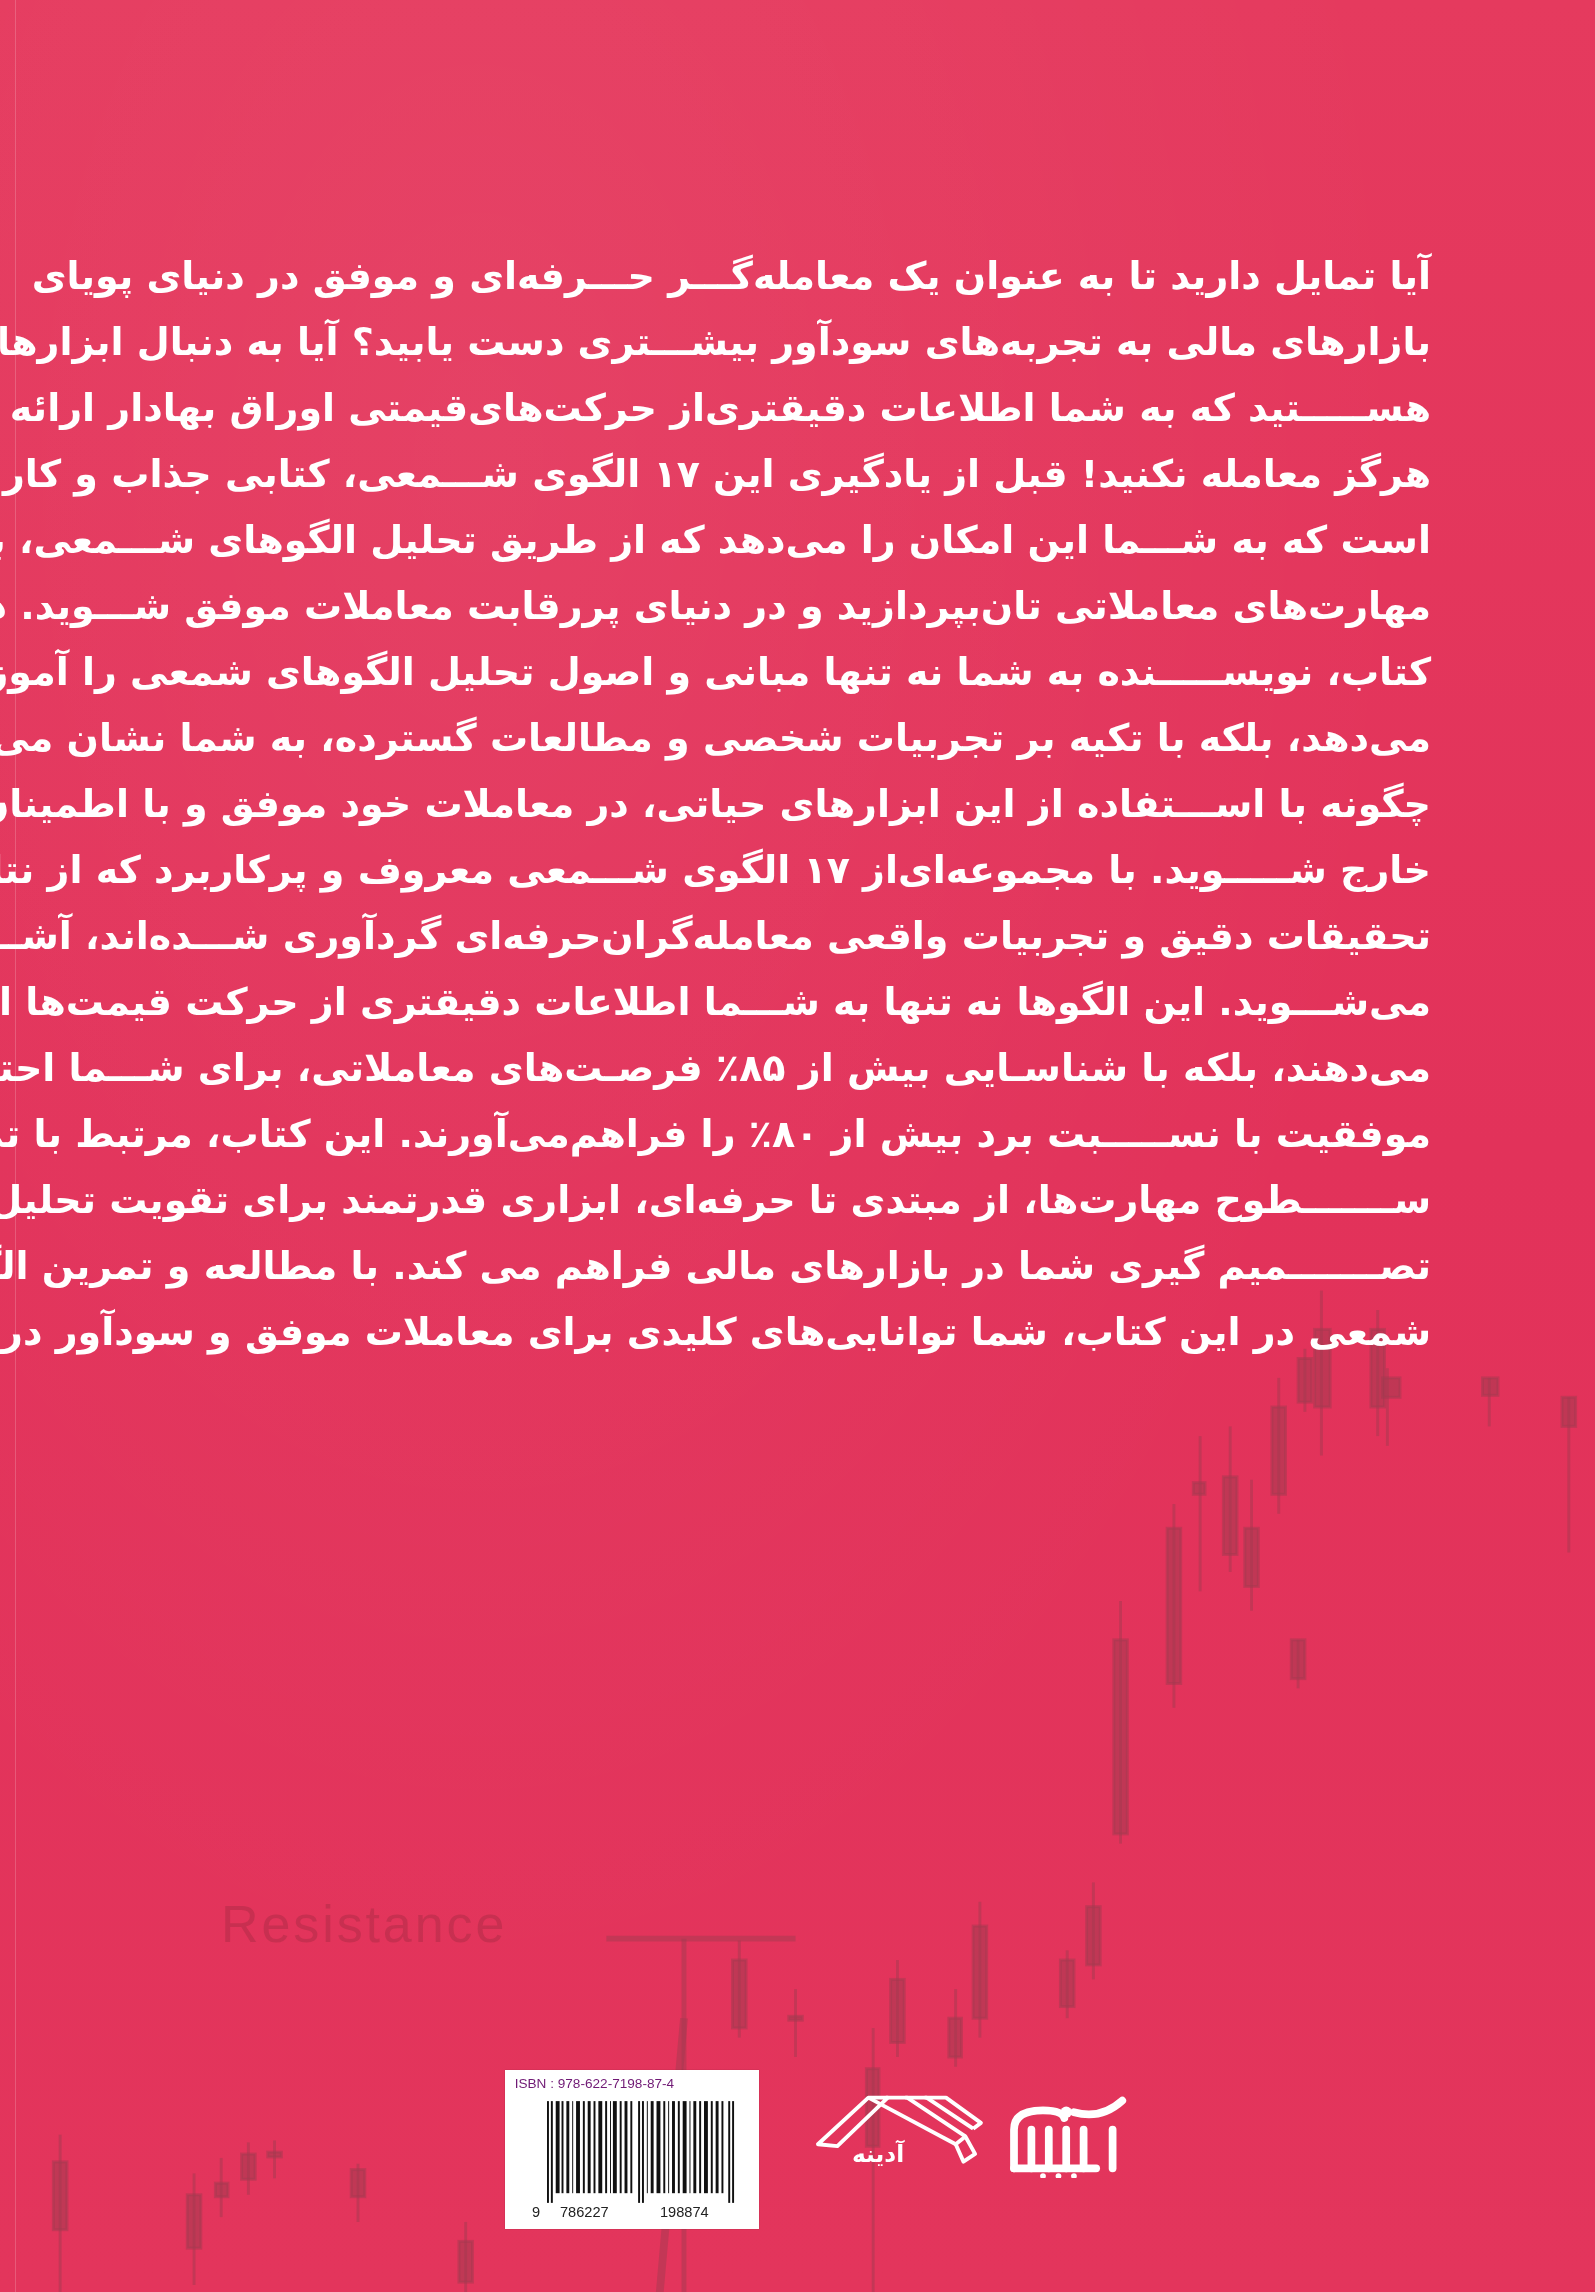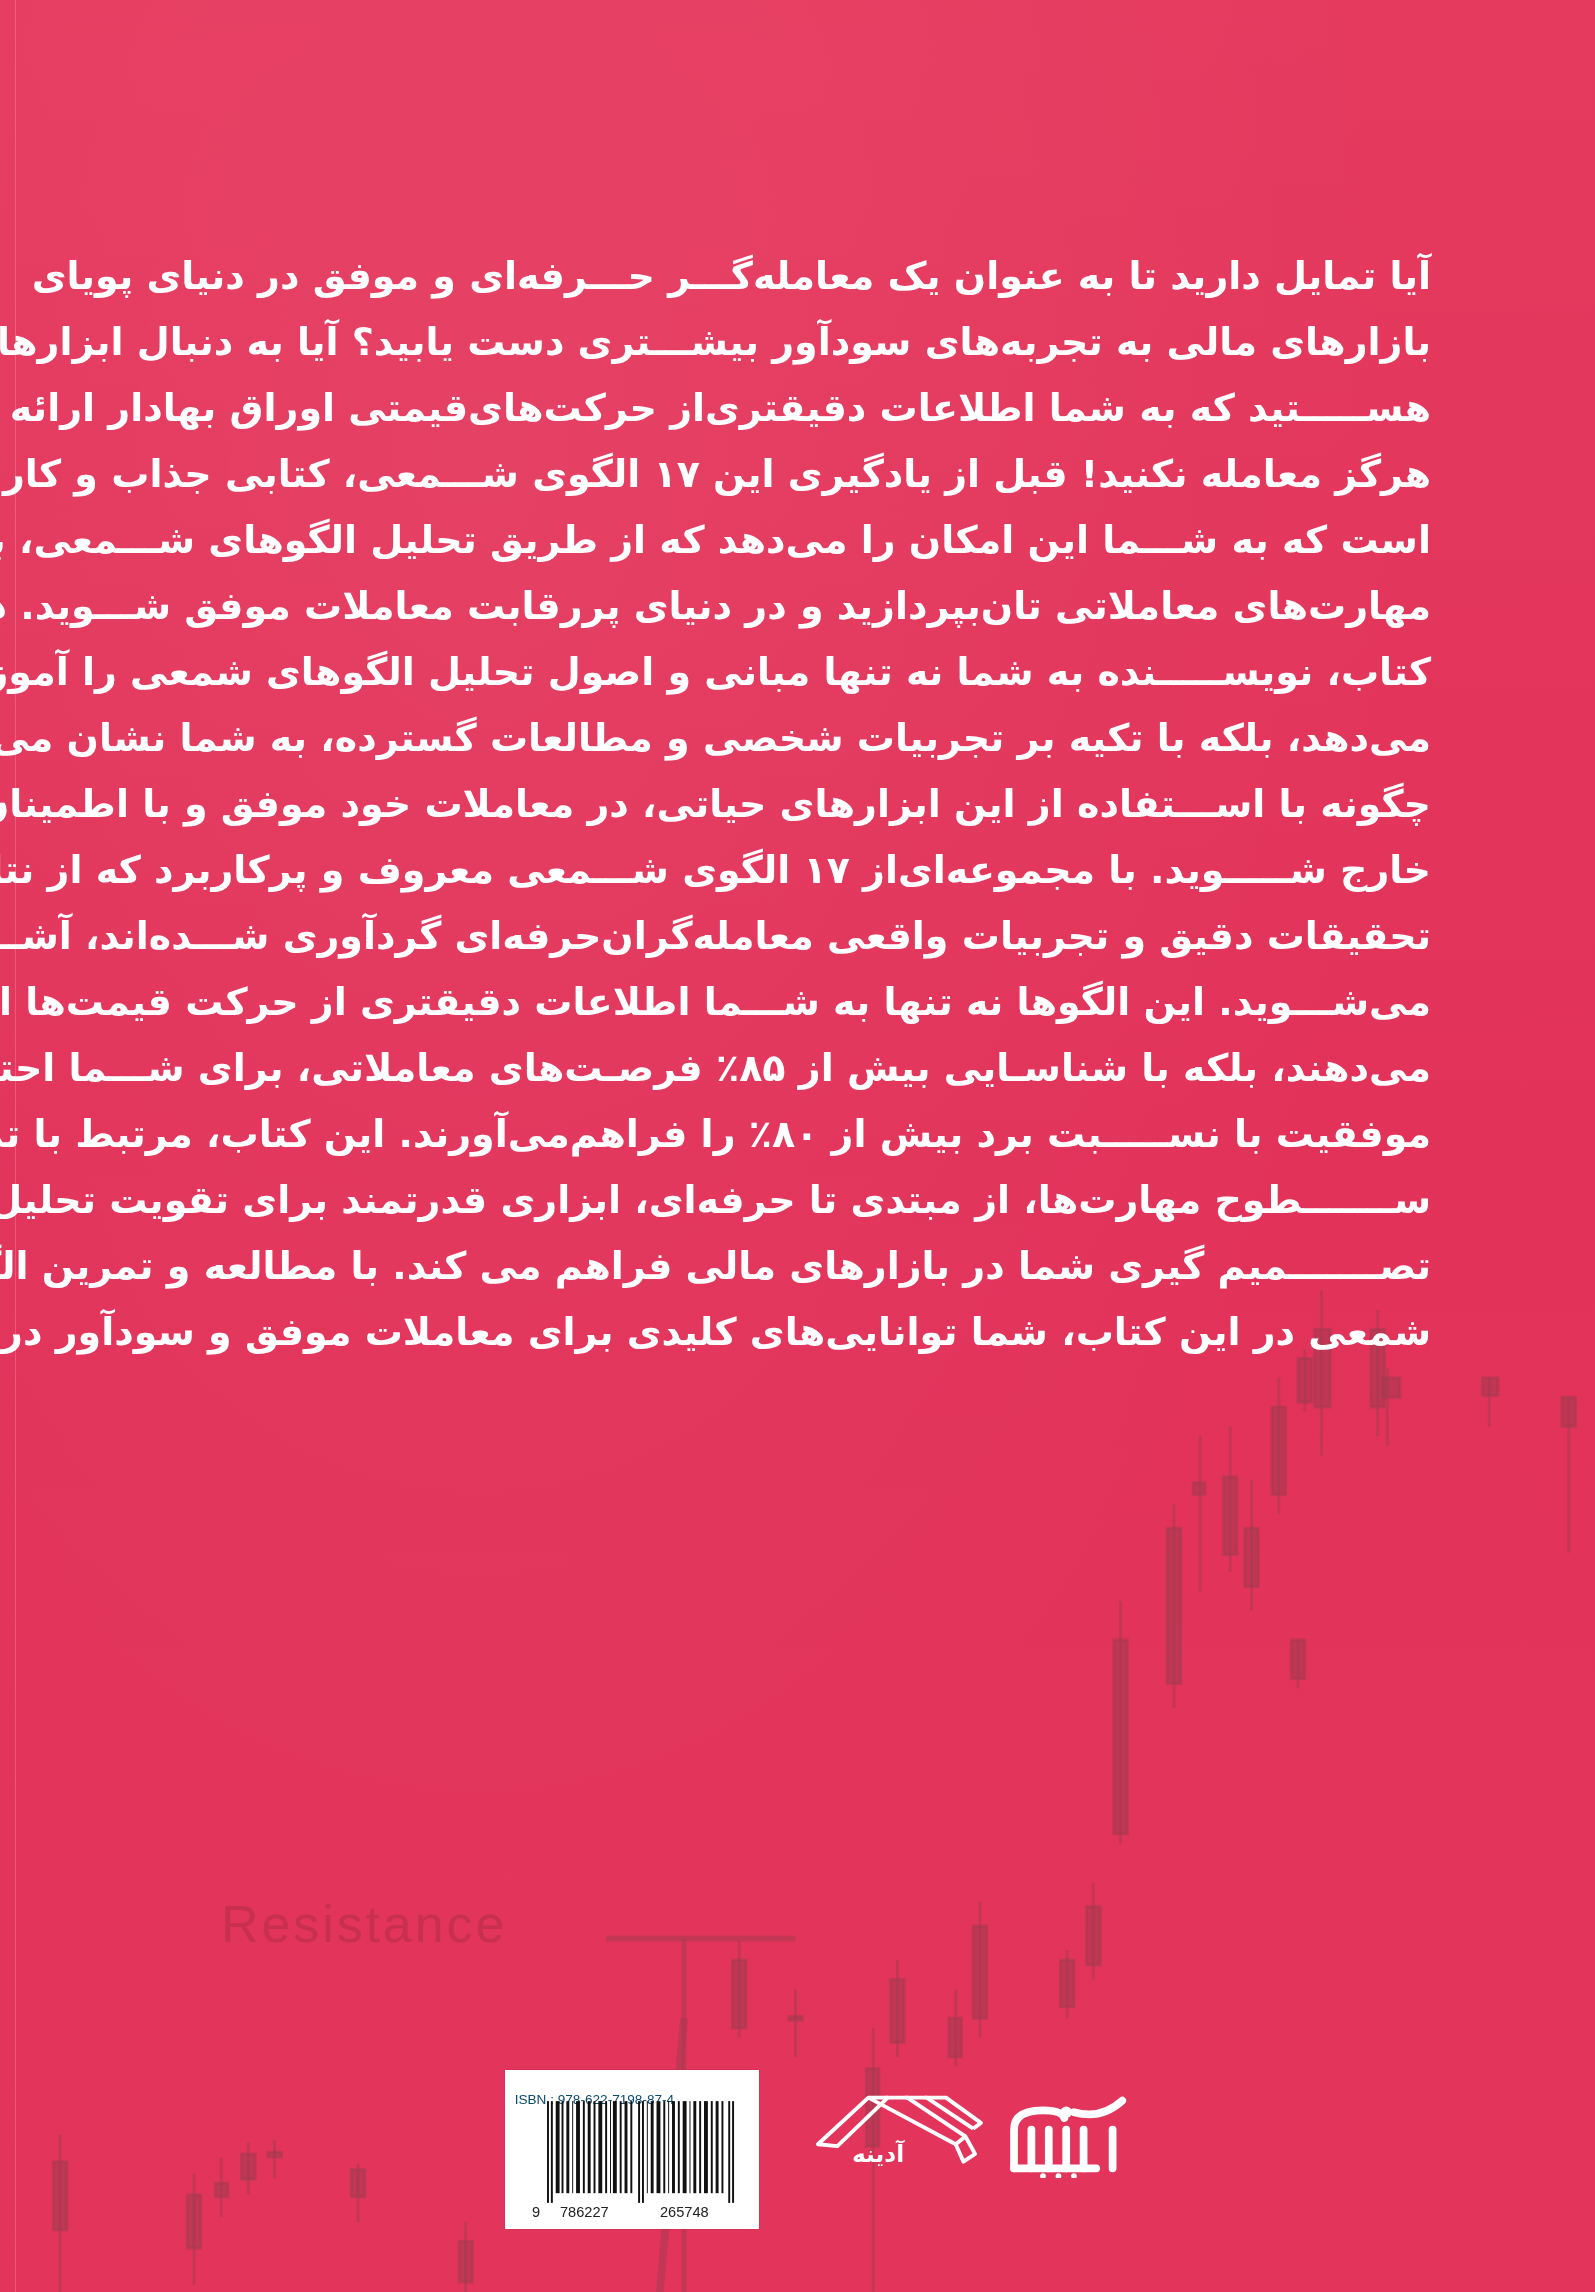--- a/index.html
+++ b/index.html
@@ -35,22 +35,22 @@
     height: 66px; line-height: 66px;
     white-space: nowrap;
     text-align: justify; text-align-last: justify;
   }
   .blurb .line.last { text-align-last: right; }
   .isbn-sticker {
     position: absolute; left: 505px; top: 2070px; width: 254px; height: 159px;
     background: #ffffff; box-shadow: 0 0 1px rgba(0,0,0,0.3);
   }
   .isbn-text {
-    position: absolute; left: 9.7px; top: 22px;
-    font-family: "Liberation Sans", sans-serif; font-size: 13.6px; color: #0c4a6e;
+    position: absolute; left: 9.7px; top: 6px;
+    font-family: "Liberation Sans", sans-serif; font-size: 13.6px; color: #701a75;
   }
   .barcode { position: absolute; left: 42px; top: 31px; width: 189px; height: 102px; }
   .barcode-digits {
     position: absolute; left: 0; top: 134px; width: 254px;
     font-family: "Liberation Sans", sans-serif; font-size: 14.6px; color: #222;
   }
   .barcode-digits span { position: absolute; }
   .logo-adineh { position: absolute; left: 810px; top: 2086px; width: 175px; height: 97px; }
   .logo-adinehbook { position: absolute; left: 1004px; top: 2091px; width: 136px; height: 87px; }
 </style>
@@ -188,21 +188,21 @@
       <rect x="169" y="0" width="2" height="95"></rect>
         <rect x="174" y="0" width="3" height="95"></rect>
       <rect x="180" y="0" width="2" height="95"></rect>
       <rect x="187" y="0" width="2" height="105"></rect>
         <rect x="191" y="0" width="2" height="105"></rect>
     </g>
   </svg>
   <div class="barcode-digits">
     <span style="left:27px">9</span>
     <span style="left:55px">786227</span>
-    <span style="left:155px">265748</span>
+    <span style="left:155px">198874</span>
   </div>
 </div>
 
 <svg class="logo-adineh" viewBox="0 0 180 100">
   <g fill="none" stroke="#ffffff" stroke-width="4" stroke-linejoin="round">
     <path d="M8 60 L60 12 L80 12 L28 62 Z"></path>
     <path d="M60 12 L150 60"></path>
     <path d="M78 12 L100 12 L160 52"></path>
     <path d="M98 12 L120 12 L168 44"></path>
     <path d="M118 12 L140 12 L176 38 L168 44"></path>

